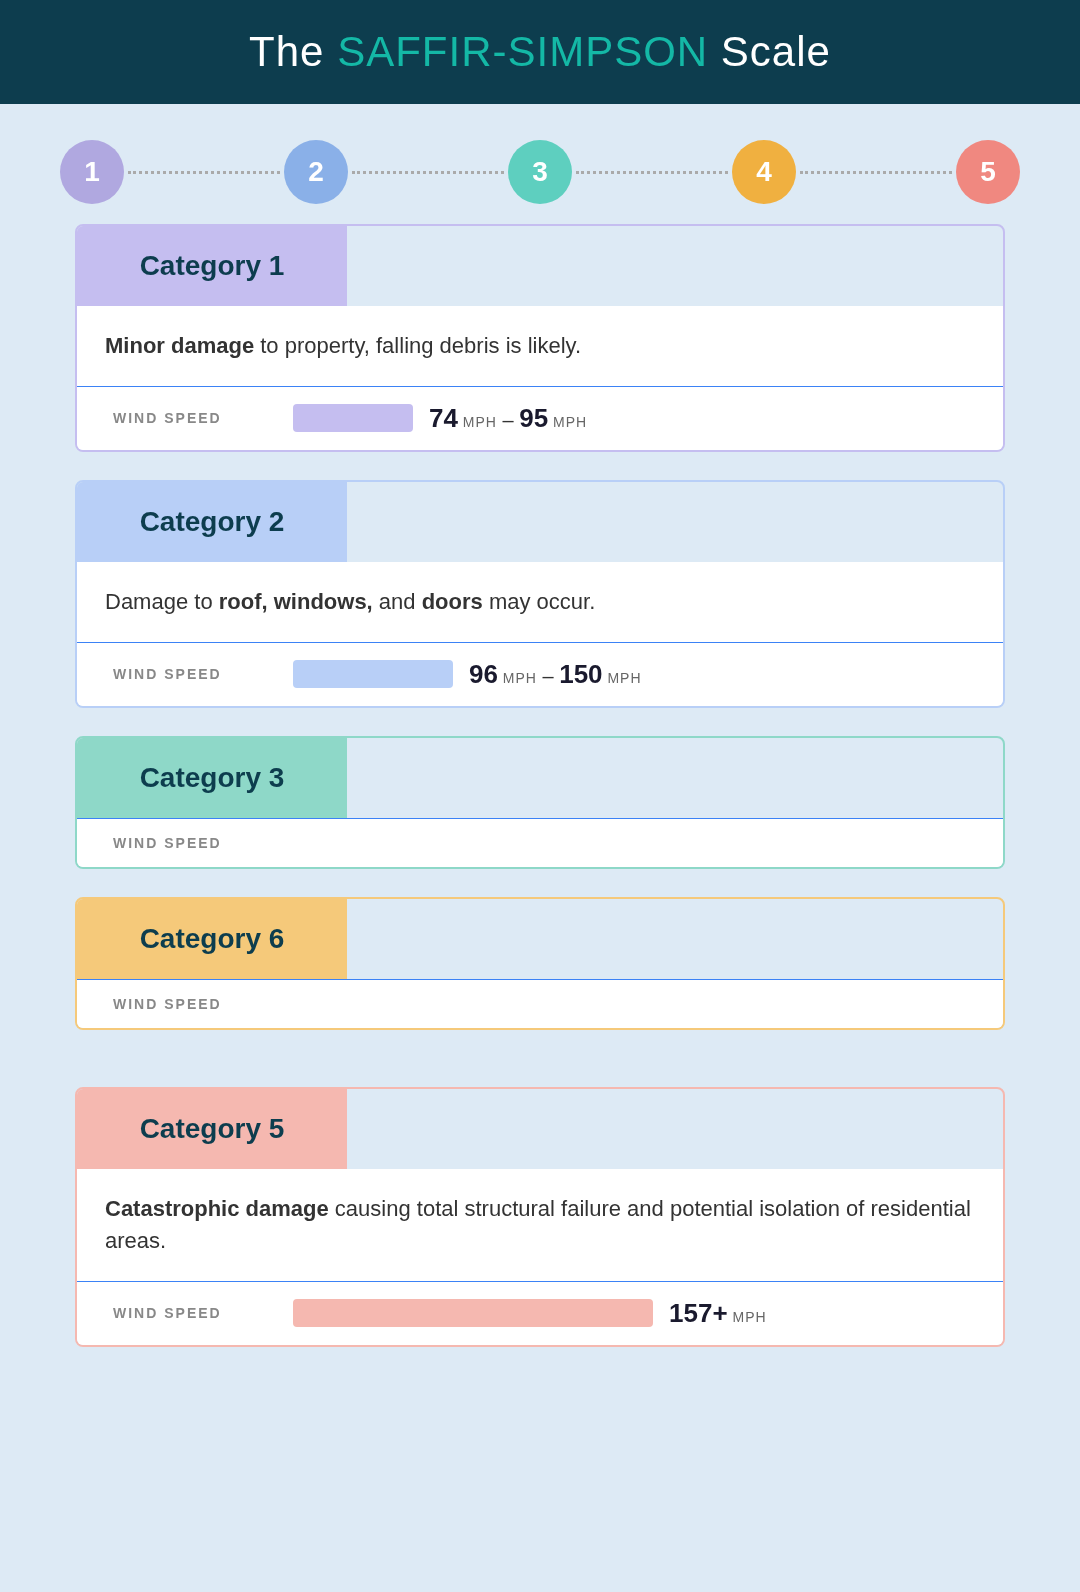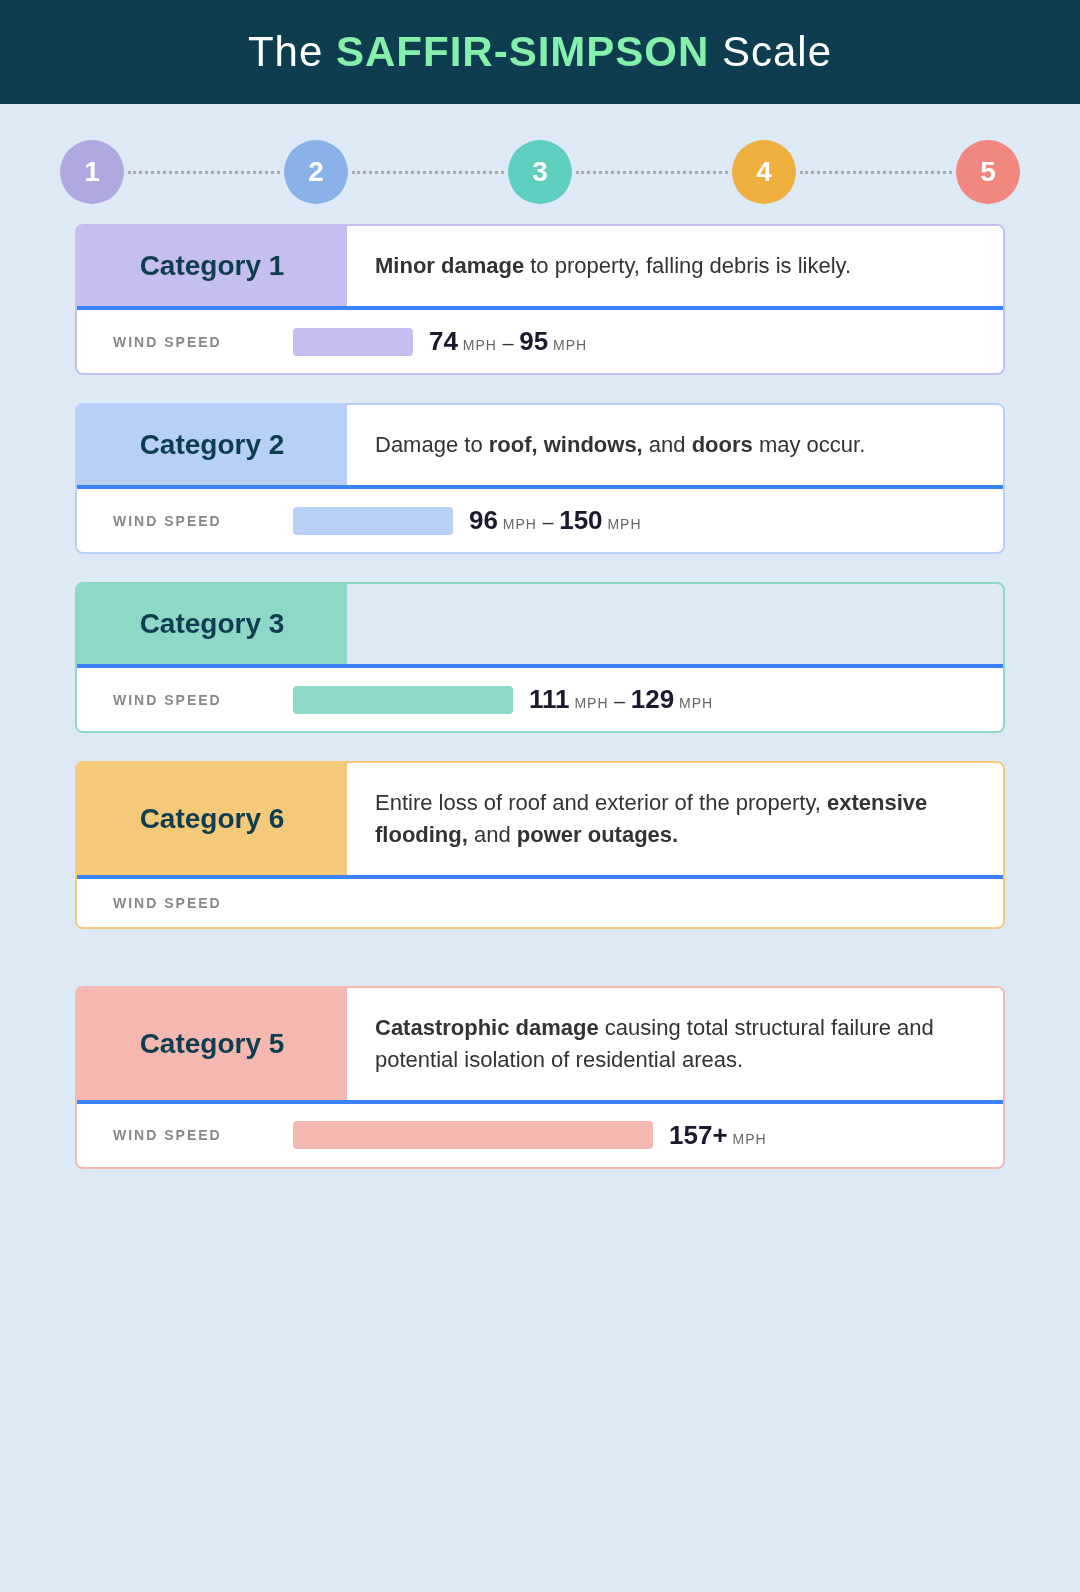--- a/index.html
+++ b/index.html
@@ -19,22 +19,22 @@
       padding: 28px 20px;
       text-align: center;
     }
     .header-title {
       font-size: 42px;
       color: white;
       font-weight: normal;
       letter-spacing: 1px;
     }
     .header-title .highlight {
-      color: #86efac;
-      font-weight: 700;
+      color: #14b8a6;
+      font-weight: 400;
     }
 
     .scale-bar {
       display: flex;
       align-items: center;
       justify-content: center;
       padding: 36px 60px 20px;
       width: 100%;
       gap: 0;
     }
@@ -67,21 +67,21 @@
     }
 
     .category-card {
       border-radius: 8px;
       overflow: hidden;
       border: 2px solid transparent;
     }
 
     .category-top {
       display: flex;
-      flex-direction: row;
+      flex-direction: column;
     }
 
     .category-label {
       width: 270px;
       flex-shrink: 0;
       display: flex;
       align-items: center;
       justify-content: center;
       padding: 24px 20px;
       font-size: 28px;
@@ -99,21 +99,21 @@
       display: flex;
       align-items: flex-end;
     }
 
     .category-speed {
       display: flex;
       flex-direction: row;
       align-items: center;
       background: white;
       padding: 16px 28px 16px 16px;
-      border-top: 4px solid #3b82f6;
+      border-top: 1px solid #3b82f6;
     }
 
     .speed-label {
       width: 200px;
       font-size: 14px;
       font-weight: 700;
       letter-spacing: 2px;
       color: #888;
       flex-shrink: 0;
       padding-left: 20px;
@@ -233,35 +233,26 @@
       </div>
     </div>
   </div>
 
   <div class="category-card cat3">
     <div class="category-top">
       <div class="category-label">Category 3</div>
     </div>
     <div class="category-speed">
       <div class="speed-label">WIND SPEED</div>
-      <div class="speed-bar-wrap">
-        <div class="speed-bar"></div>
-        <div class="speed-text">
-          <span class="num">111</span><span class="unit"> MPH</span> – <span class="num">129</span><span class="unit"> MPH</span>
-        </div>
-      </div>
     </div>
   </div>
 
   <div class="category-card cat4">
     <div class="category-top">
       <div class="category-label">Category 6</div>
-      <div class="category-desc">
-        <span>Entire loss of roof and exterior of the property, <strong>extensive flooding,</strong> and <strong>power outages.</strong></span>
-      </div>
     </div>
     <div class="category-speed">
       <div class="speed-label">WIND SPEED</div>
     </div>
   </div>
 
   <div class="category-card cat5">
     <div class="category-top">
       <div class="category-label">Category 5</div>
       <div class="category-desc">

